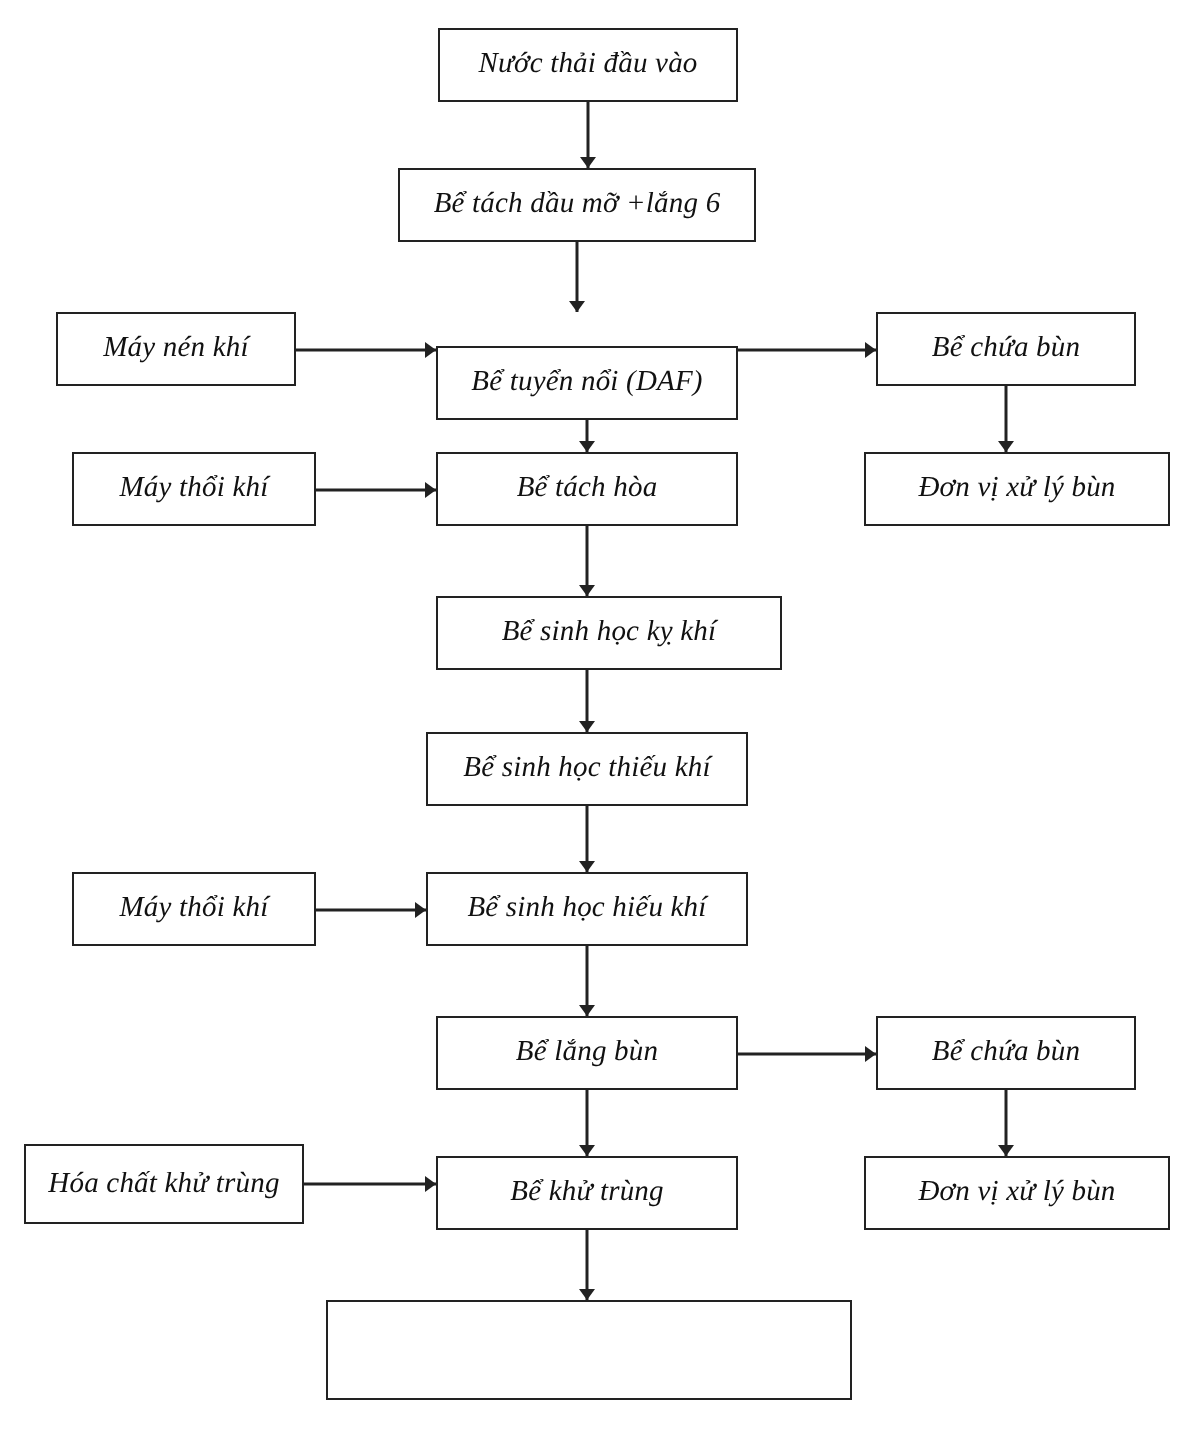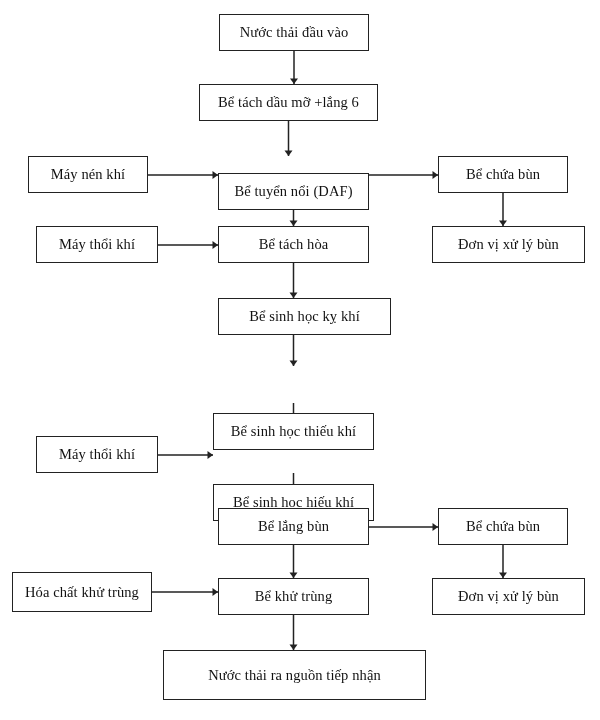--- a/index.html
+++ b/index.html
@@ -13,20 +13,21 @@
     position: relative;
     font-family: "Liberation Serif", "DejaVu Serif", serif;
     color: #1a1a1a;
     overflow: hidden;
   }
   #flow {
     position: absolute;
     left: 0; top: 0;
     width: 600px;
     height: 720px;
+    font-style: italic;
   }
   .node {
     position: absolute;
     box-sizing: border-box;
     border: 1.6px solid #222222;
     background: #ffffff;
     display: flex;
     align-items: center;
     justify-content: center;
     text-align: center;
@@ -107,25 +108,24 @@
   <div id="node-layer">
       <div class="node" style="left: 219px; top: 14px; width: 150px; height: 37px;">Nước thải đầu vào</div>
       <div class="node" style="left: 199px; top: 84px; width: 179px; height: 37px;">Bể tách dầu mỡ +lắng 6</div>
       <div class="node" style="left: 28px; top: 156px; width: 120px; height: 37px;">Máy nén khí</div>
       <div class="node" style="left: 218px; top: 173px; width: 151px; height: 37px;">Bể tuyển nổi (DAF)</div>
       <div class="node" style="left: 438px; top: 156px; width: 130px; height: 37px;">Bể chứa bùn</div>
       <div class="node" style="left: 36px; top: 226px; width: 122px; height: 37px;">Máy thổi khí</div>
       <div class="node" style="left: 218px; top: 226px; width: 151px; height: 37px;">Bể tách hòa</div>
       <div class="node" style="left: 432px; top: 226px; width: 153px; height: 37px;">Đơn vị xử lý bùn</div>
       <div class="node" style="left: 218px; top: 298px; width: 173px; height: 37px;">Bể sinh học kỵ khí</div>
-      <div class="node" style="left: 213px; top: 366px; width: 161px; height: 37px; margin-top: 47px;">Bể sinh học thiếu khí</div>
+      <div class="node" style="left: 213px; top: 366px; width: 161px; height: 37px;">Bể sinh học thiếu khí</div>
       <div class="node" style="left: 36px; top: 436px; width: 122px; height: 37px;">Máy thổi khí</div>
-      <div class="node" style="left: 213px; top: 436px; width: 161px; height: 37px; margin-top: 48px;">Bể sinh học hiếu khí</div>
+      <div class="node" style="left: 213px; top: 436px; width: 161px; height: 37px;">Bể sinh học hiếu khí</div>
       <div class="node" style="left: 218px; top: 508px; width: 151px; height: 37px;">Bể lắng bùn</div>
       <div class="node" style="left: 438px; top: 508px; width: 130px; height: 37px;">Bể chứa bùn</div>
       <div class="node" style="left: 12px; top: 572px; width: 140px; height: 40px;">Hóa chất khử trùng</div>
       <div class="node" style="left: 218px; top: 578px; width: 151px; height: 37px;">Bể khử trùng</div>
       <div class="node" style="left: 432px; top: 578px; width: 153px; height: 37px;">Đơn vị xử lý bùn</div>
       <div class="node two-line" style="left: 163px; top: 650px; width: 263px; height: 50px;">
-        <span class="line">Nước thải ra nguồn tiếp nhận</span>
       </div>
     </div>
 </div>
 
 </body></html>

